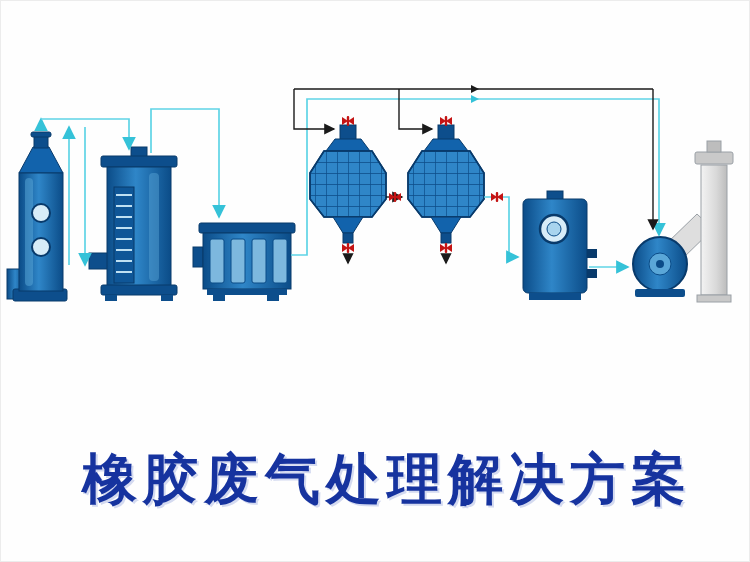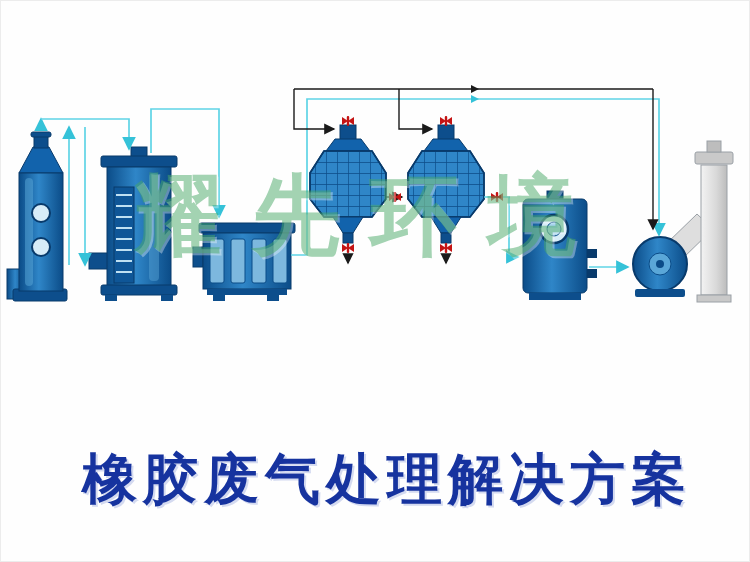--- a/index.html
+++ b/index.html
@@ -165,15 +165,14 @@
       <use href="#valveProto" transform="translate(347,120)"></use>
       <use href="#valveProto" transform="translate(445,120)"></use>
       <use href="#valveProto" transform="translate(347,247)"></use>
       <use href="#valveProto" transform="translate(445,247)"></use>
       <use href="#valveProto" transform="translate(394,196)"></use>
       <use href="#valveProto" transform="translate(496,196)"></use>
     </g>
   </svg>
 
   <div class="main-title">橡胶废气处理解决方案</div>
-  <div class="watermark">耀先环境</div>
 
 </div>
 
 </body></html>

